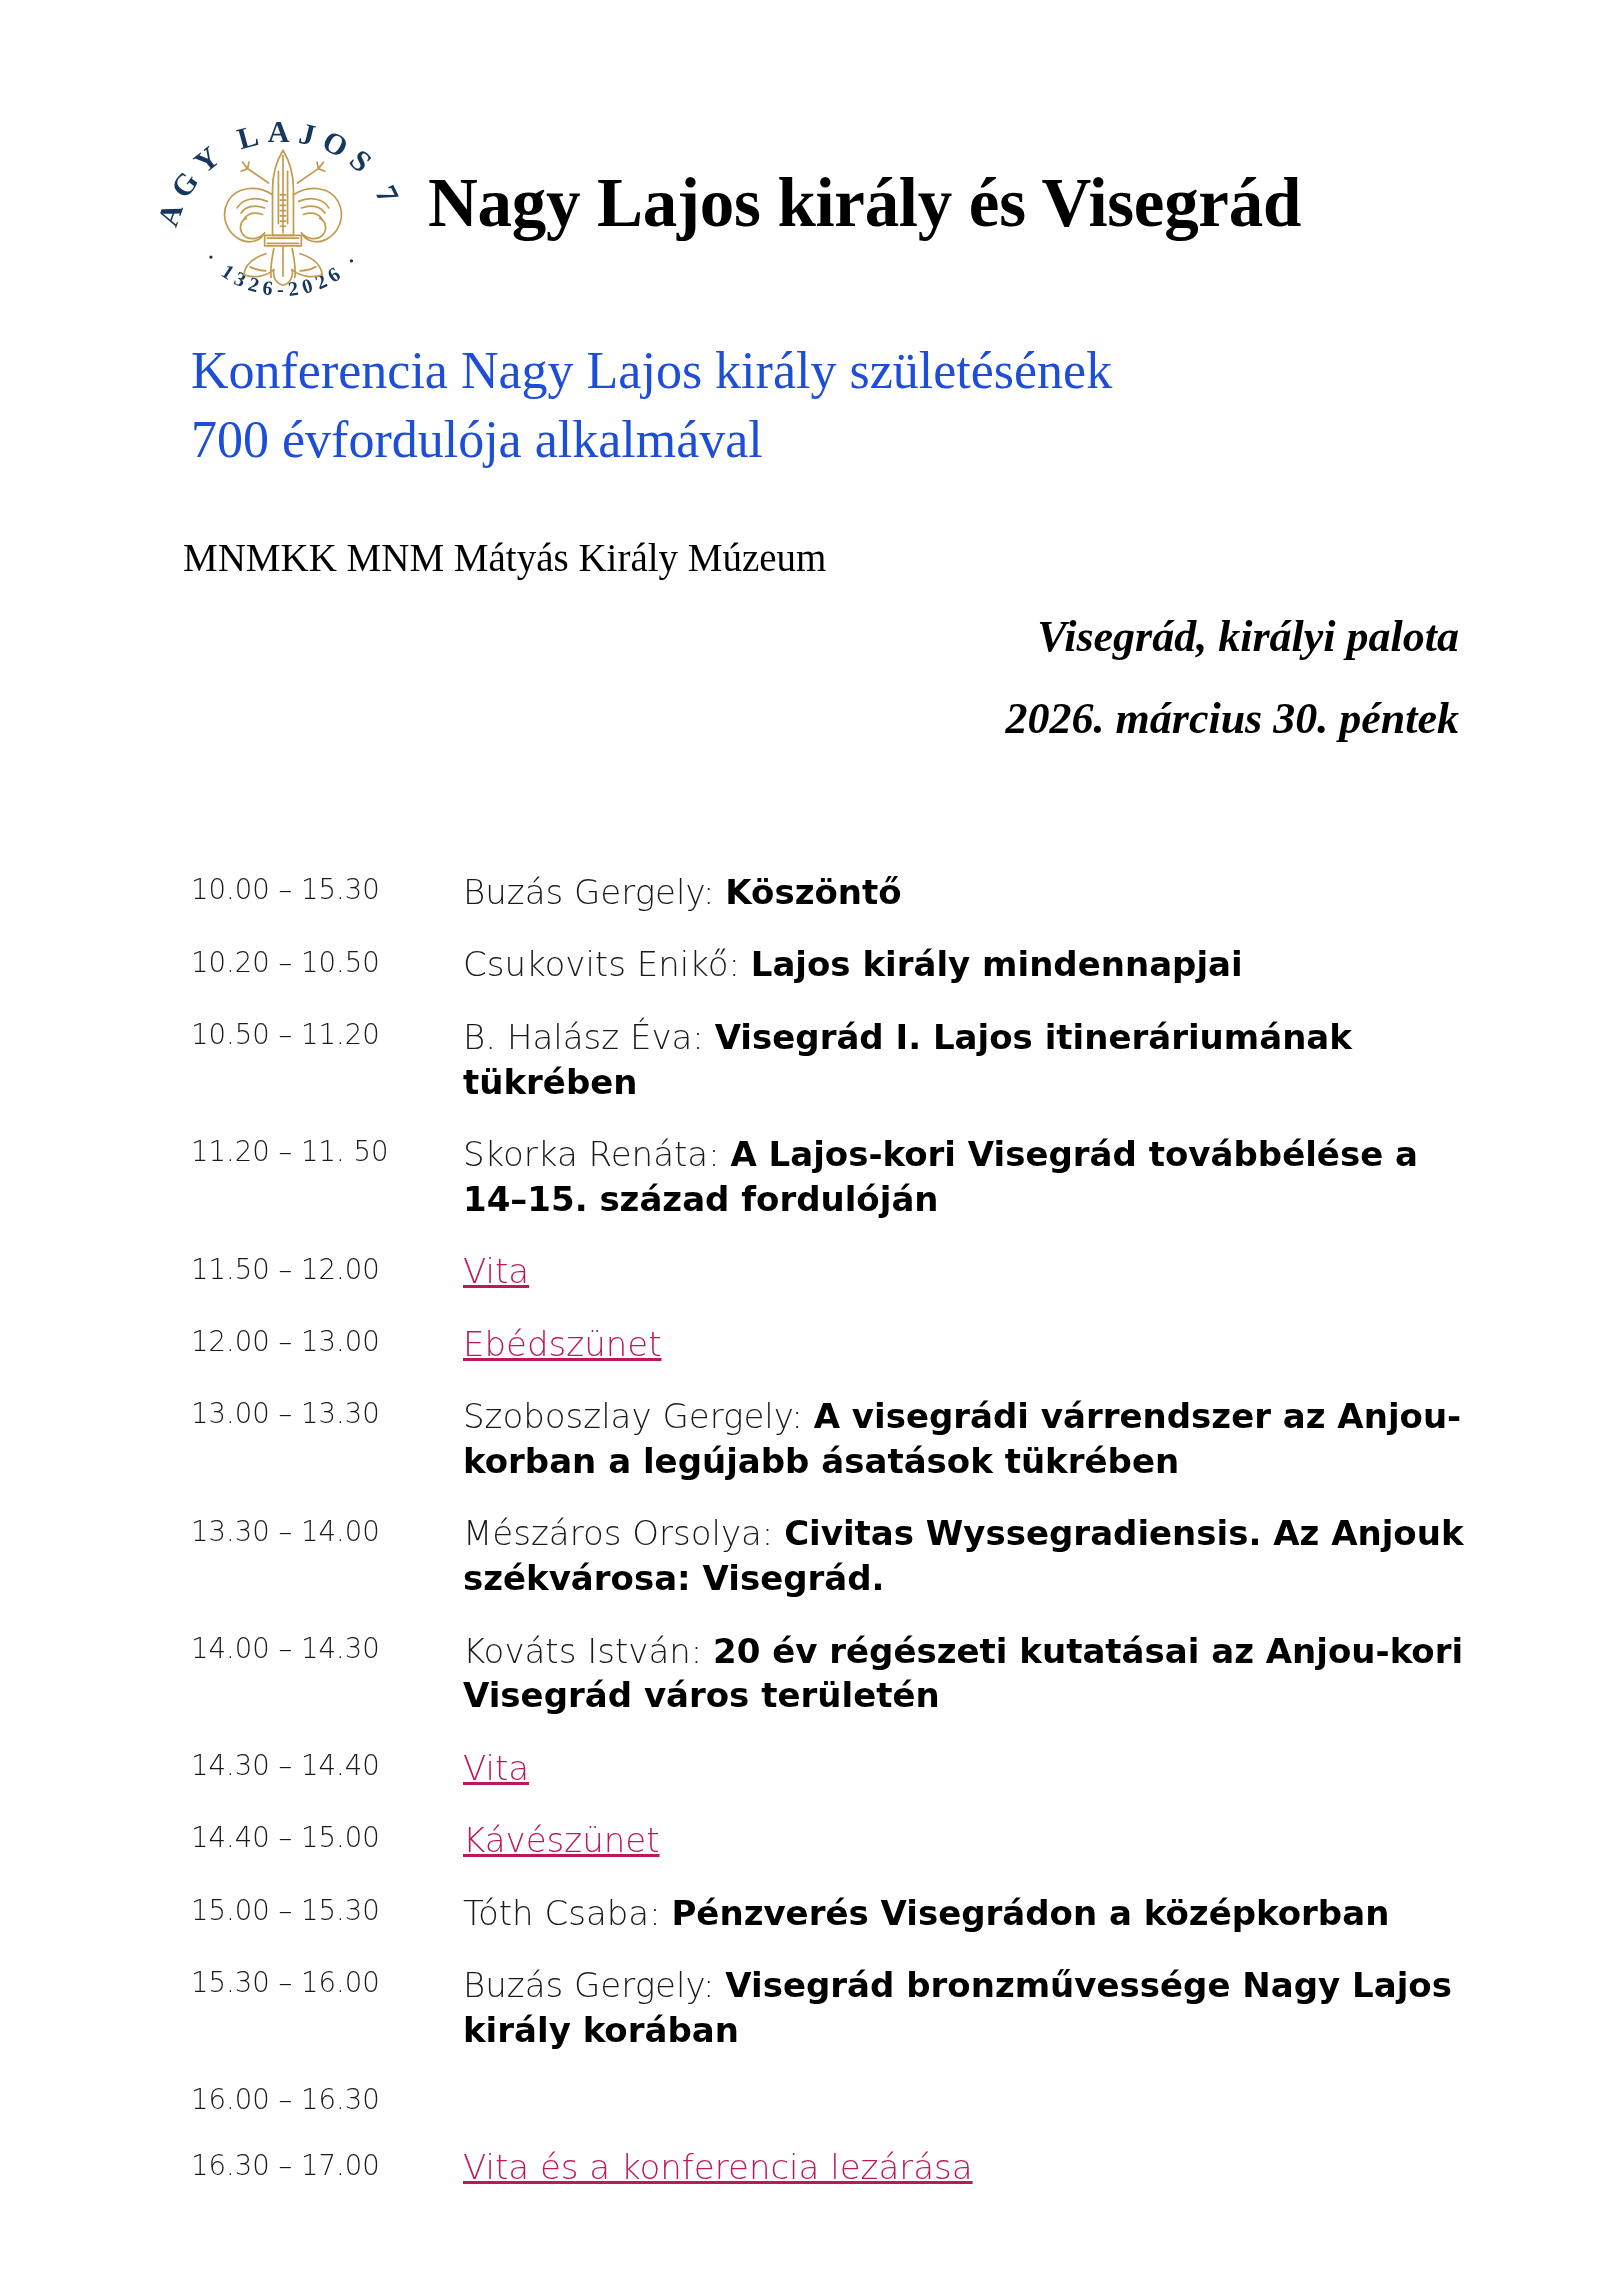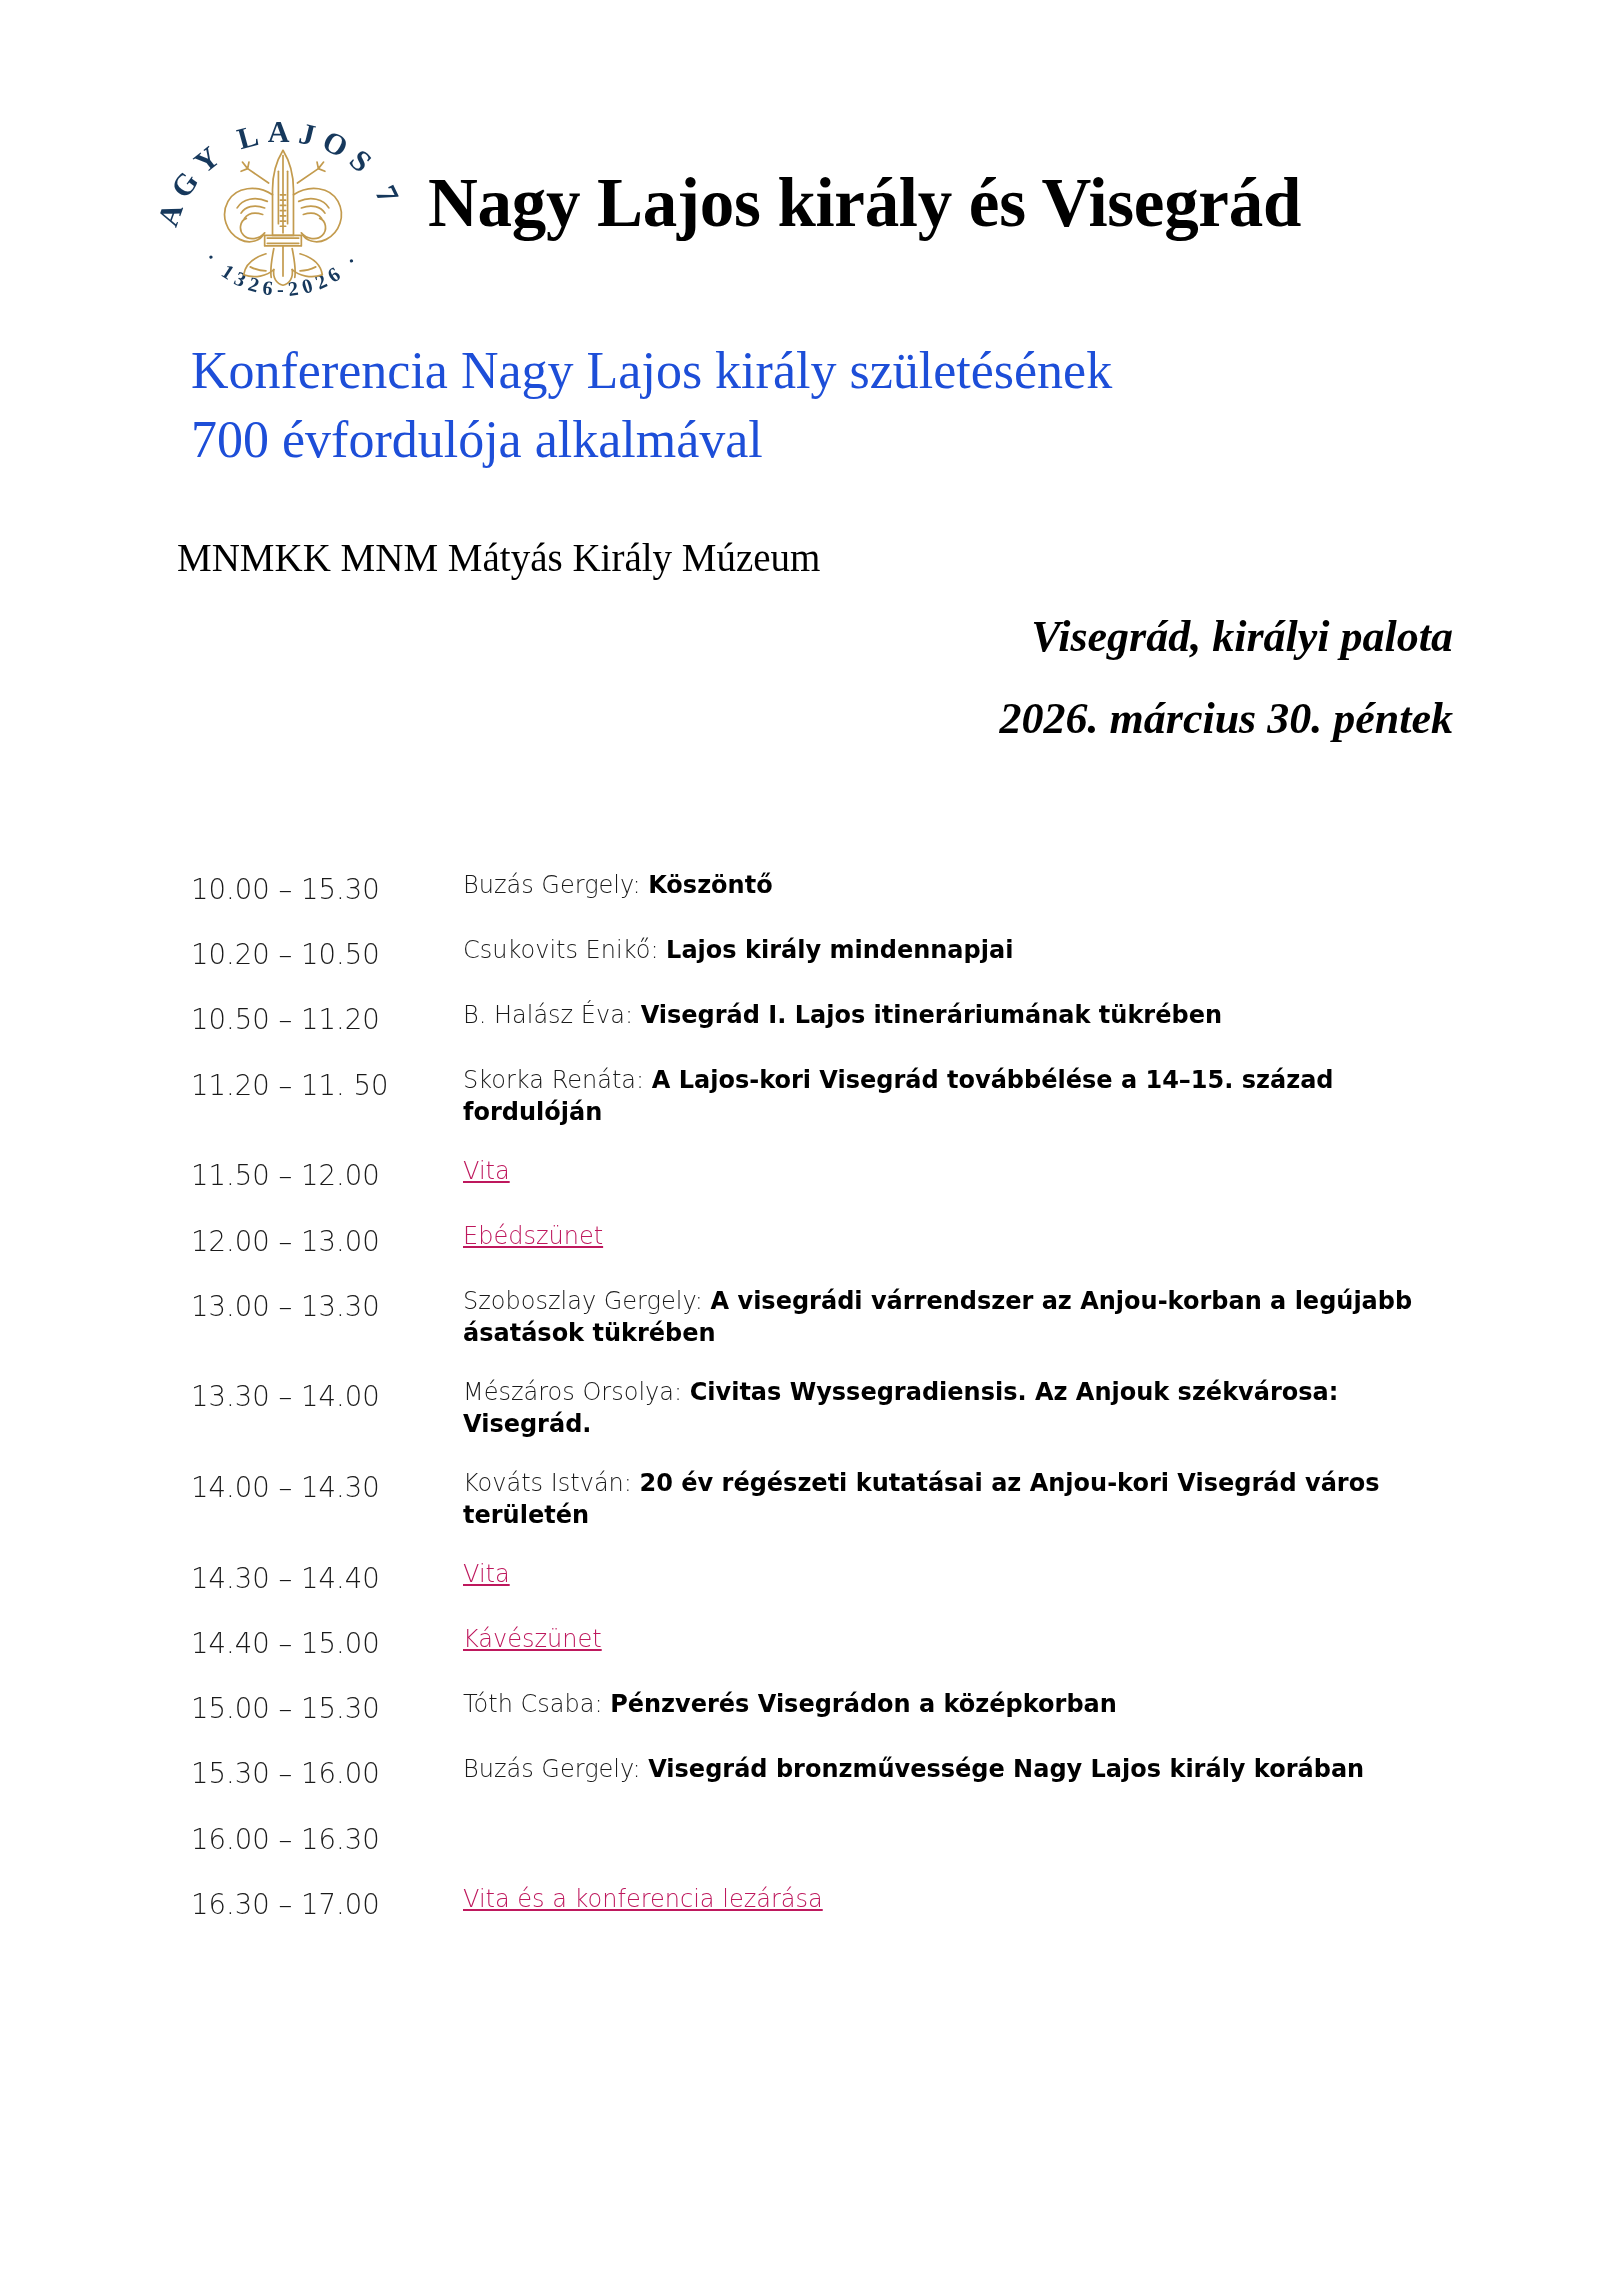--- a/index.html
+++ b/index.html
@@ -59,21 +59,21 @@
     font-weight: 400;
     font-size: 52px;
     line-height: 1.32;
     color: #1d4ed8;
     white-space: nowrap;
   }
 
   
   .venue-block {
     position: absolute;
-    left: 177px;
+    left: 183px;
     top: 538px;
     width: 1276px;
   }
   .venue-line {
     font-family: "Liberation Serif", "DejaVu Serif", serif;
     font-size: 39px;
     line-height: 1.0;
     color: #000000;
     white-space: nowrap;
     margin-bottom: 38px;
@@ -99,21 +99,21 @@
     font-weight: 300;
     font-size: 27.5px;
     line-height: 1.32;
     color: #1a1a1a;
     white-space: nowrap;
     padding-top: 1.3px;
   }
   .prog-body {
     flex: 1 1 auto;
     font-family: "DejaVu Sans", "Liberation Sans", sans-serif;
-    font-size: 24px;
+    font-size: 34px;
     line-height: 1.32;
     color: #000000;
     max-width: 1001px;
   }
   .prog-speaker {
     font-weight: 300;
     color: #1a1a1a;
   }
   .prog-topic {
     font-weight: 700;

